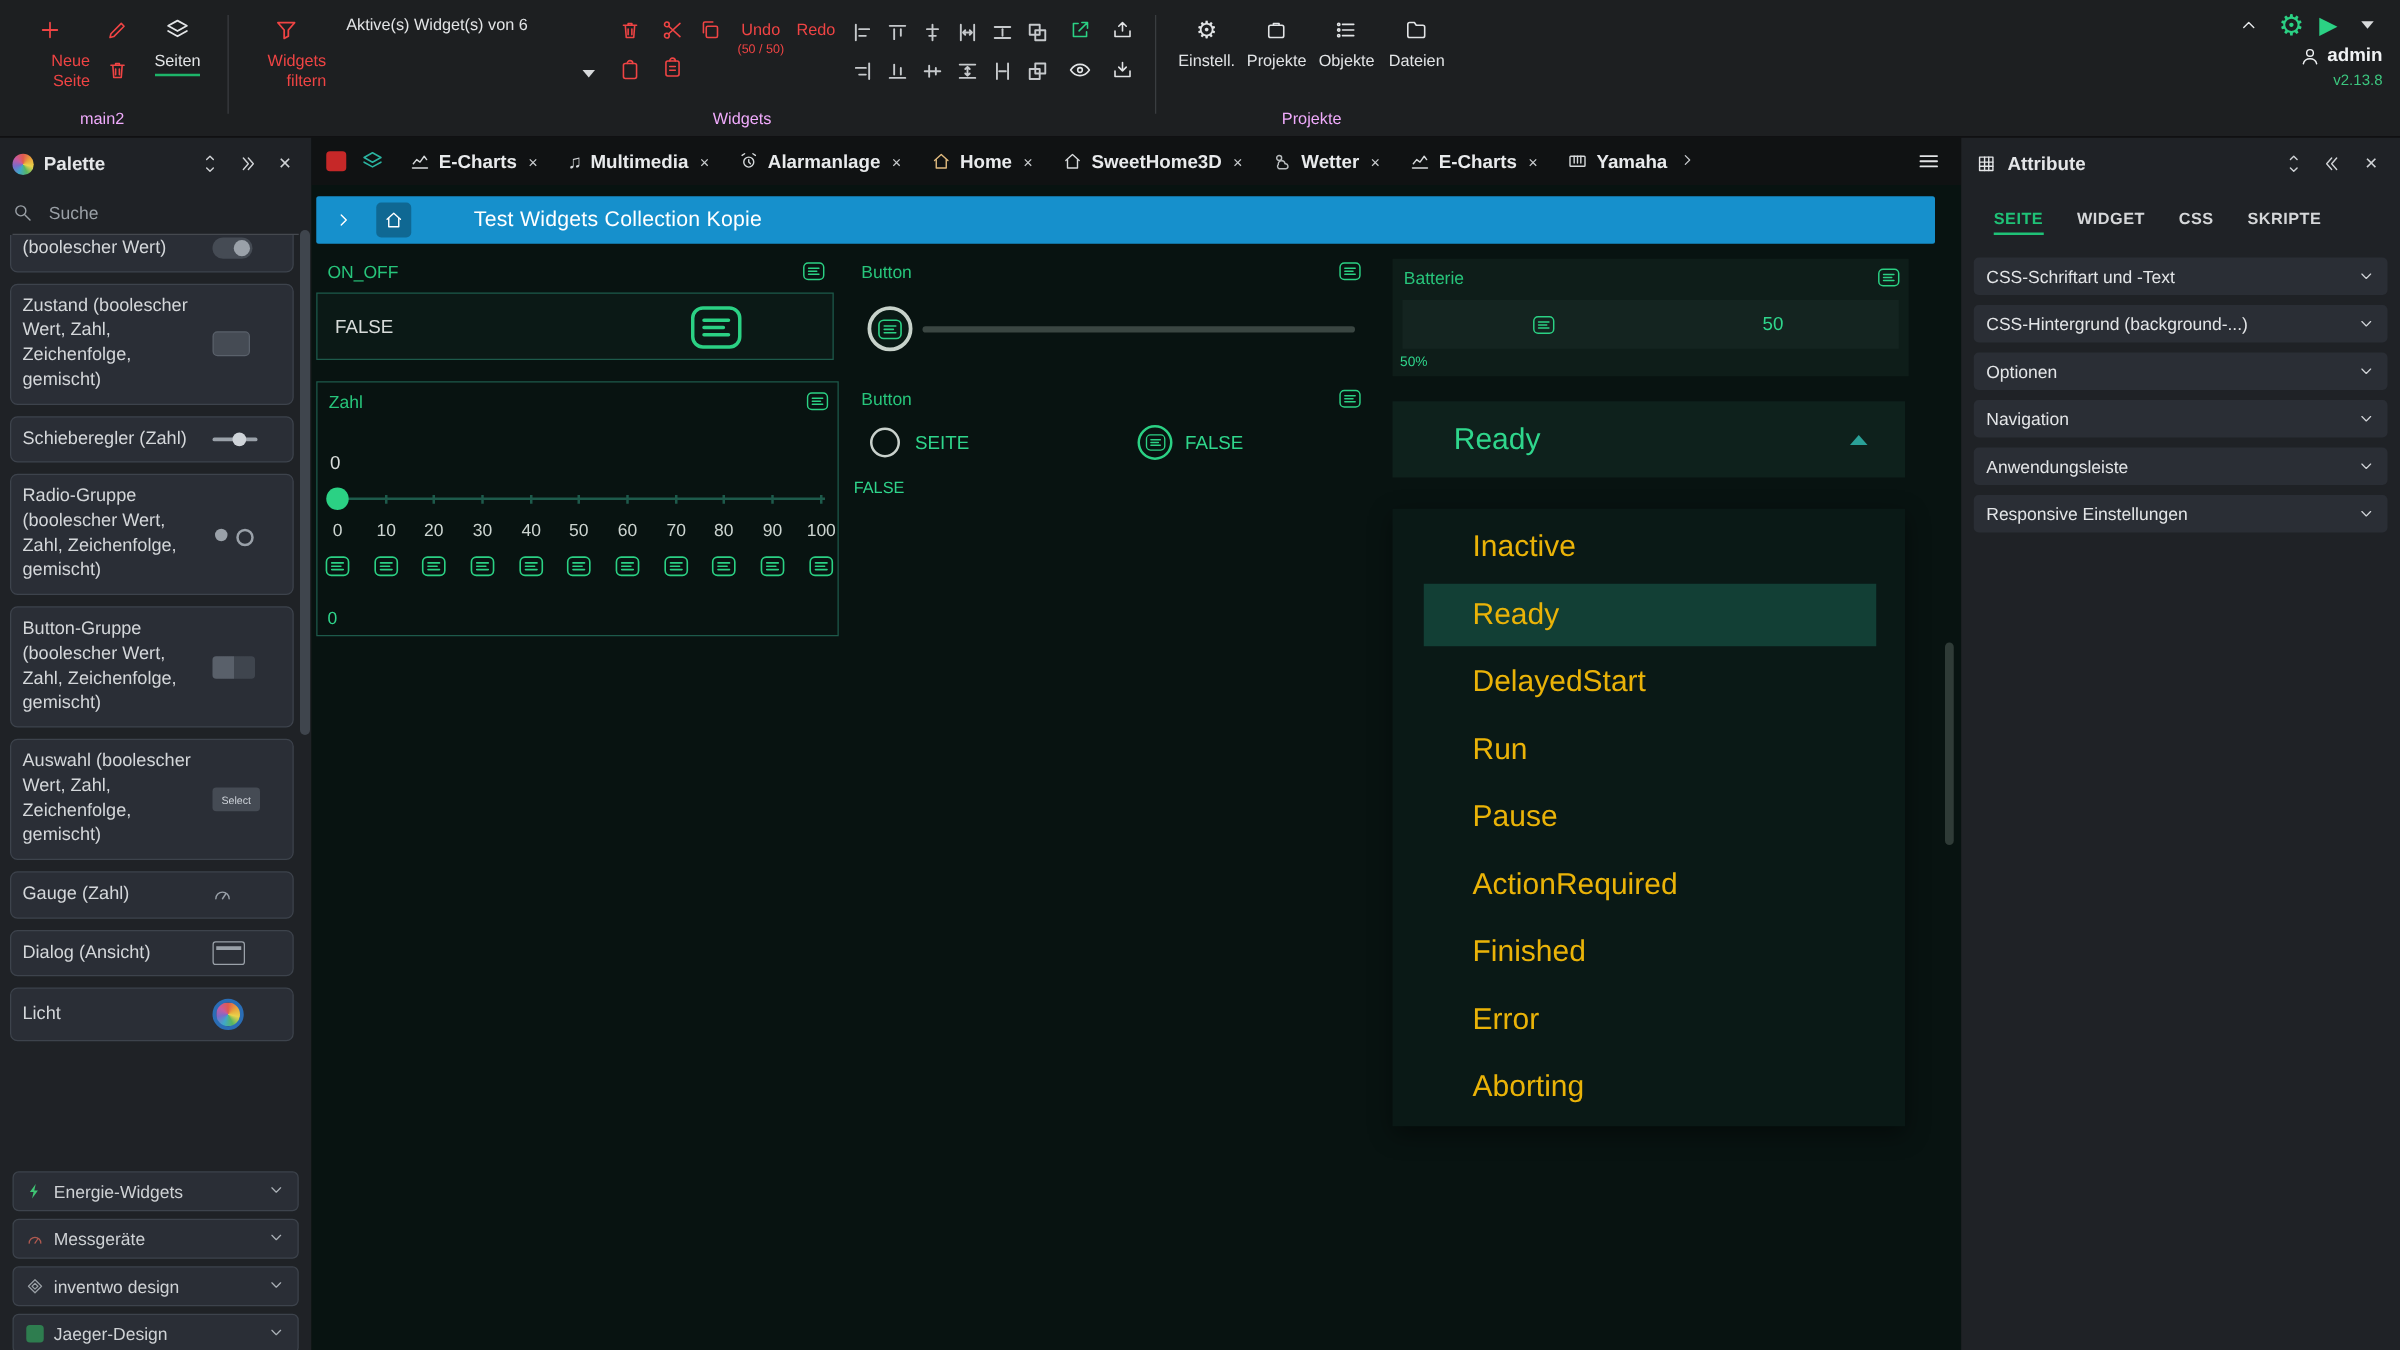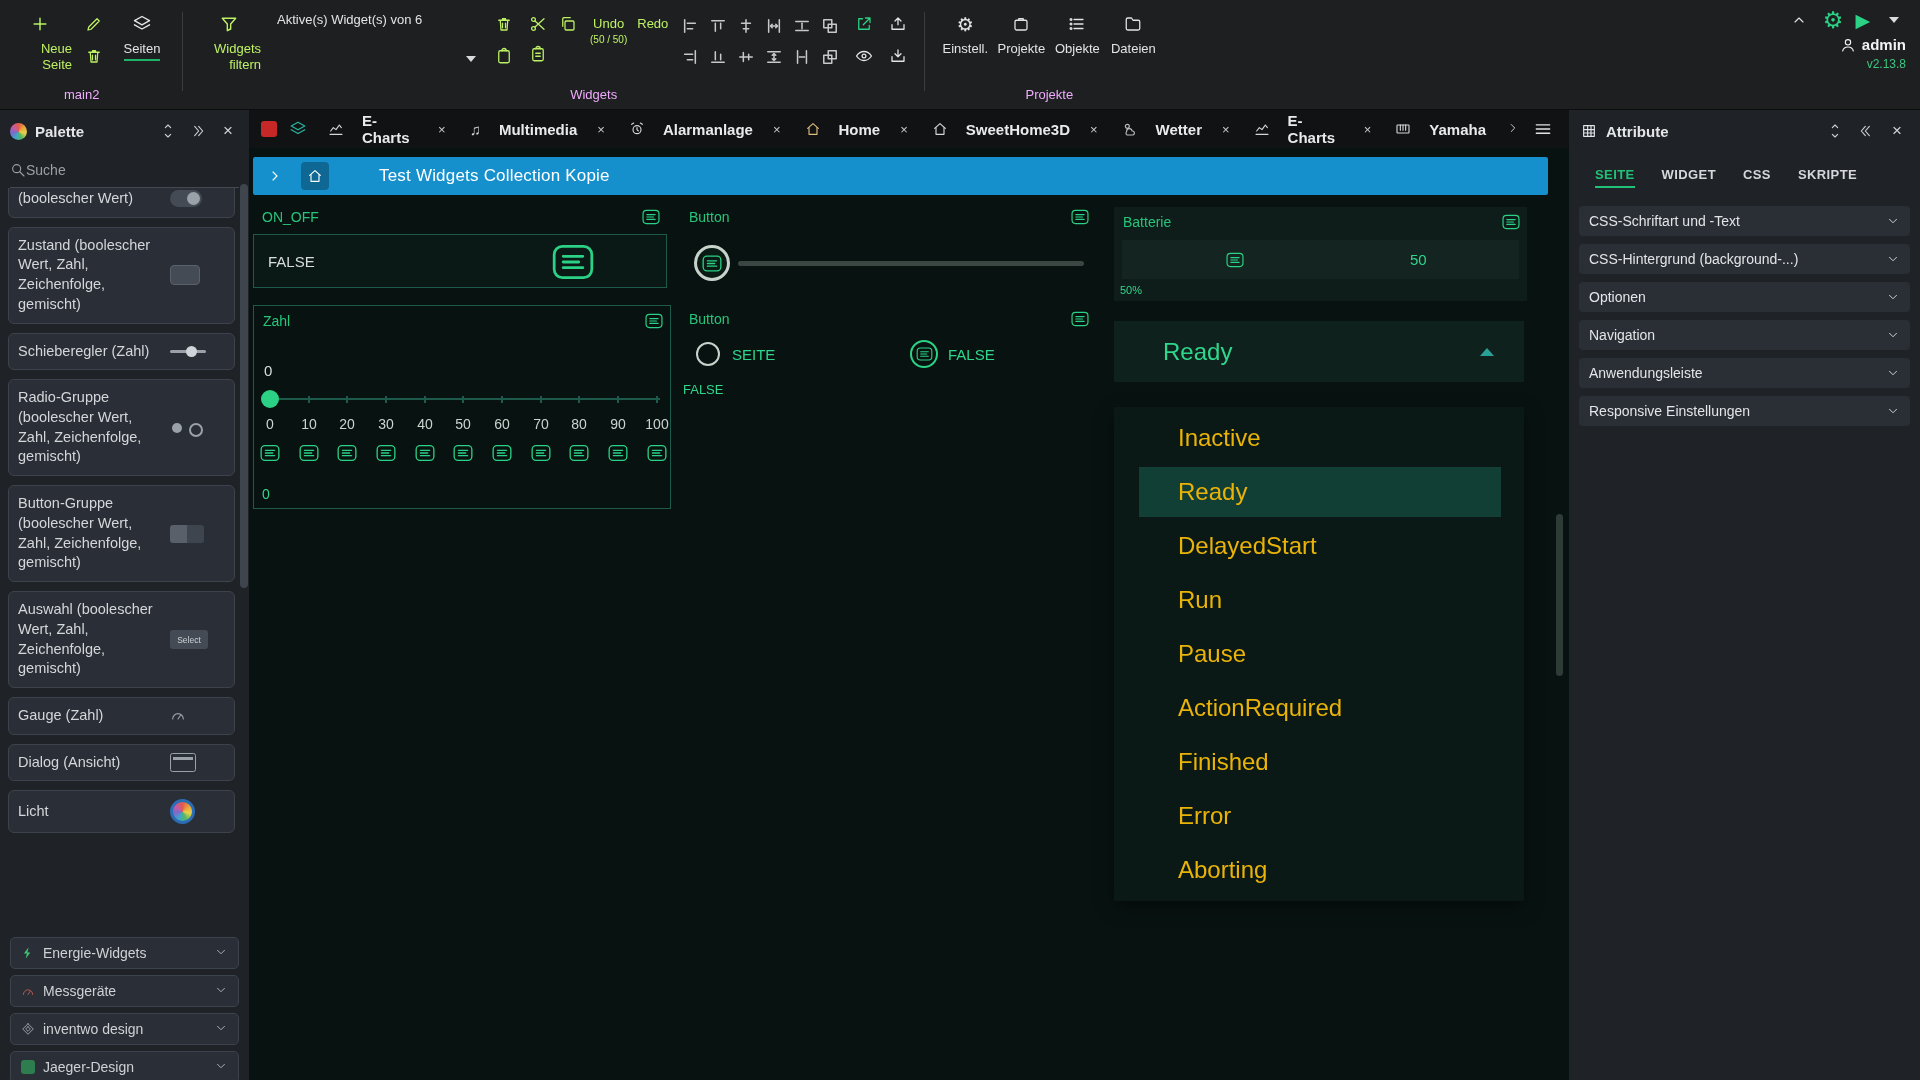--- a/index.html
+++ b/index.html
@@ -12,21 +12,21 @@
 
   
   .topbar{position:absolute;left:0;top:0;width:1920px;height:110px;background:#1d1f21;
     display:flex;align-items:stretch;border-bottom:1px solid #0c0d0e;z-index:5}
   .tbsec{position:relative;padding:10px 8px 22px 8px;display:flex;align-items:flex-start}
   .tbrow{display:flex;align-items:flex-start;gap:10px}
   .tbcap{position:absolute;bottom:7px;font-size:13px;color:#f0abfc;white-space:nowrap}
   .tbcap.cc{left:50%;transform:translateX(-50%)}
   .tbtn{display:flex;flex-direction:column;align-items:center;gap:5px;font-size:13px;min-width:52px;padding-top:2px}
   .tbtn .two{text-align:right;line-height:1.2;max-width:64px}
-  .dis{color:#bef264}.lit{color:#e2e4e6}.grn{color:#2bd184}
+  .dis{color:#ef4444}.lit{color:#e2e4e6}.grn{color:#2bd184}
   .minicol{display:flex;flex-direction:column;gap:8px;align-items:center;padding-top:2px}
   .ibtn{width:24px;height:24px;display:flex;align-items:center;justify-content:center}
   .under-active{border-bottom:2px solid #1db469;padding-bottom:3px}
   .vdiv{width:1px;background:#3a3d40;margin:12px 6px 18px 6px}
   .awsel{position:relative;width:205px;height:56px;margin-top:2px;cursor:pointer}
   .awtext{font-size:13px;color:#e2e4e6;display:block}
   .cdown{width:0;height:0;border-left:5px solid transparent;border-right:5px solid transparent;border-top:6px solid #d8dadc}
   .awsel .cdown{position:absolute;right:6px;bottom:6px}
   .editgrid{display:grid;grid-template-columns:24px 24px;gap:6px;padding-top:2px}
   .undo-btn{display:flex;flex-direction:column;align-items:center;gap:3px;font-size:13px;padding-top:6px}
@@ -38,21 +38,21 @@
   .userline{display:flex;align-items:center;gap:6px;font-weight:bold;font-size:15px;color:#f0f2f4}
   .version{font-size:12px;color:#3cc77f}
 
   
   .palette{position:absolute;left:0;top:110px;width:249px;height:970px;background:#1f2226;overflow:hidden;z-index:4}
   .phead{height:42px;display:flex;align-items:center;gap:8px;padding:0 10px;color:#e4e6e8}
   .phead .title{font-weight:bold;font-size:15px;flex:1 0 auto}
   .hicon{width:22px;height:22px;display:flex;align-items:center;justify-content:center;color:#cfd2d5}
   .pal-wheel{width:17px;height:17px;border-radius:50%;flex:none;
     background:conic-gradient(#e05a4e,#e8a13c,#ead24a,#58b661,#3fa7c9,#7a6bc9,#c75aa0,#e05a4e)}
-  .psearch{height:36px;display:flex;align-items:center;gap:0;margin:0 10px;border-bottom:1px solid #45494f;color:#9aa0a6}
+  .psearch{height:36px;display:flex;align-items:center;gap:13px;margin:0 10px;border-bottom:1px solid #45494f;color:#9aa0a6}
   .psearch input{flex:1;background:transparent;border:none;outline:none;color:#d8dadc;font-size:14px;font-family:inherit}
   .psearch input::placeholder{color:#9aa0a6}
   .plist{position:absolute;left:0;right:0;top:78px;bottom:143px;overflow:hidden;padding:4px 14px 0 8px}
   .pitem{background:#2a2e36;border:1px solid #3d434c;border-radius:6px;padding:8px 9px;margin-bottom:9px;
     display:flex;align-items:center;gap:6px;cursor:grab}
   .pitem .lbl{flex:1;font-size:14.5px;line-height:1.36;color:#d4d7da;max-width:146px}
   .clip-top{margin-top:-12px}
   .chip{flex:none;position:relative}
   .chip-toggle{width:32px;height:17px;border-radius:9px;background:#454b54}
   .chip-toggle::after{content:"";position:absolute;right:2px;top:2px;width:13px;height:13px;border-radius:50%;background:#9aa1a9}
@@ -76,21 +76,21 @@
     display:flex;align-items:center;gap:8px;padding:0 10px;color:#cfd2d5;font-size:14px;cursor:pointer}
   .pgroup .gl{flex:1}
   .gchev{color:#aab0b6}
   .pscroll{position:absolute;right:1px;top:74px;width:8px;height:404px;background:#3f454d;border-radius:4px}
 
   
   .center{position:absolute;left:249px;top:110px;width:1320px;height:970px;background:#081311}
   .tabsbar{height:38px;background:#101213;display:flex;align-items:center;padding-left:12px;gap:2px}
   .stop-sq{width:16px;height:16px;background:#c62828;border-radius:3px;flex:none;margin-right:10px}
   .layers-i{color:#2bb3a0;margin-right:8px;display:flex}
-  .vtab{display:flex;align-items:center;gap:18px;height:100%;padding:0 11px;color:#e8eaec;font-weight:bold;font-size:15px;cursor:pointer}
+  .vtab{display:flex;align-items:center;gap:7px;height:100%;padding:0 11px;color:#e8eaec;font-weight:bold;font-size:15px;cursor:pointer}
   .vtab .ti{display:flex;color:#d5d8da}
   .vtab .tx{font-size:13px;color:#c9cccf;margin-left:2px;font-weight:normal;cursor:pointer}
   .ti.home-c{color:#dfb97e}
   .ti.weather-c{color:#b9bdbf}
   .tabs-burger{margin-left:auto;margin-right:16px;color:#e2e4e6;display:flex}
   .canvas{position:relative;width:1320px;height:932px;overflow:hidden}
 
   .viewbar{position:absolute;left:4px;top:9px;width:1295px;height:38px;background:#1690cc;border-radius:2px;
     display:flex;align-items:center;gap:14px;padding:0 10px;color:#fff}
   .vb-home{width:28px;height:28px;border-radius:4px;background:rgba(0,0,0,0.28);display:flex;align-items:center;justify-content:center}

